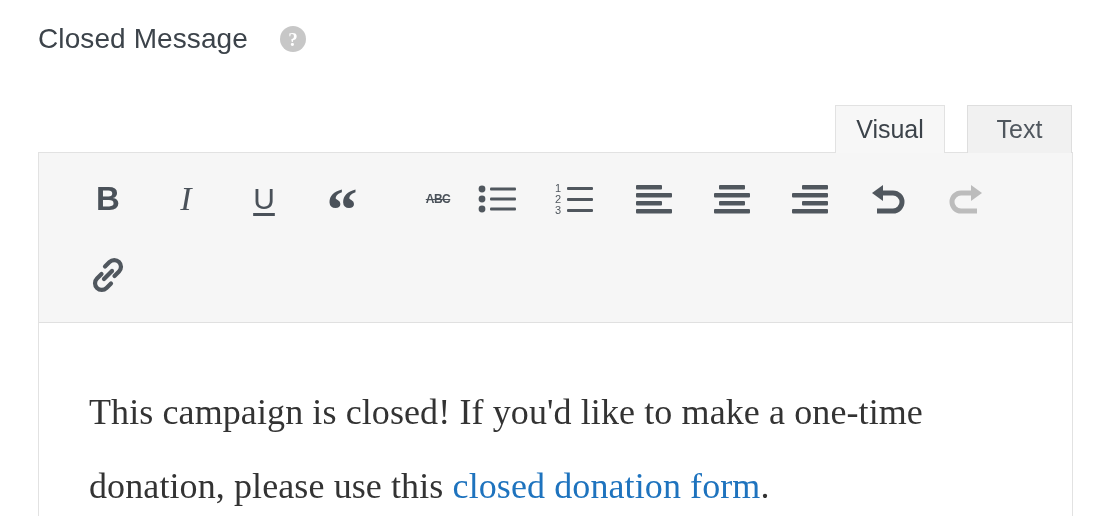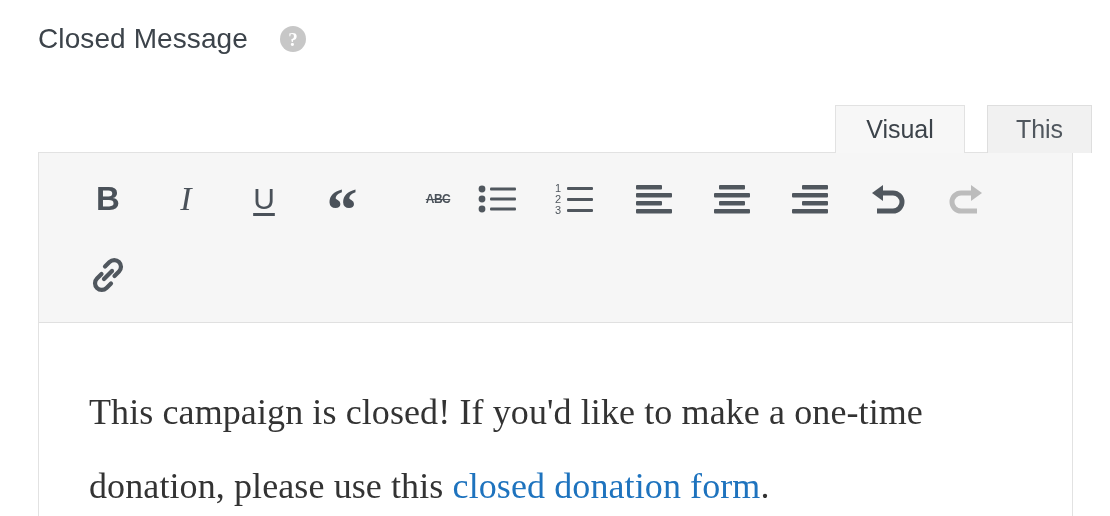--- a/index.html
+++ b/index.html
@@ -73,21 +73,21 @@
     justify-content: center;
     font-size: 25px;
     color: #50575e;
     border: 1px solid #e0e0e0;
     border-bottom: none;
     position: relative;
     padding: 0 18px;
   }
   .tab-visual {
     background: #f7f7f7;
-    width: 130px;
+    width: 110px;
     border-color: #e2e2e2;
     color: #3c434a;
     z-index: 3;
   }
   .tab-text {
     background: #f1f1f1;
     width: 105px;
     margin-left: 22px;
     border-color: #dedede;
     color: #50575e;
@@ -188,21 +188,21 @@
     <span class="help-icon">
       <span>?</span>
     </span>
   </div>
 
   <div class="tabs">
     <div class="tab tab-visual">
       <span>Visual</span>
     </div>
     <div class="tab tab-text">
-      <span>This</span>
+      <span>Text</span>
     </div>
   </div>
 
   <div class="editor">
 
     <div class="toolbar">
 
       <div class="toolbar-row">
 
         <div class="tool-btn">

